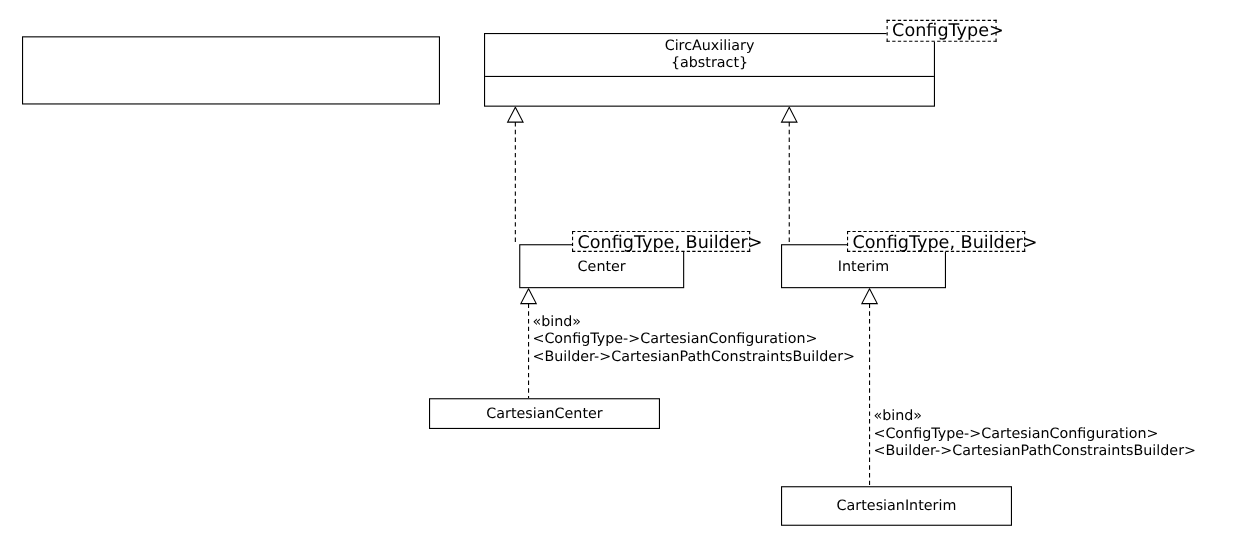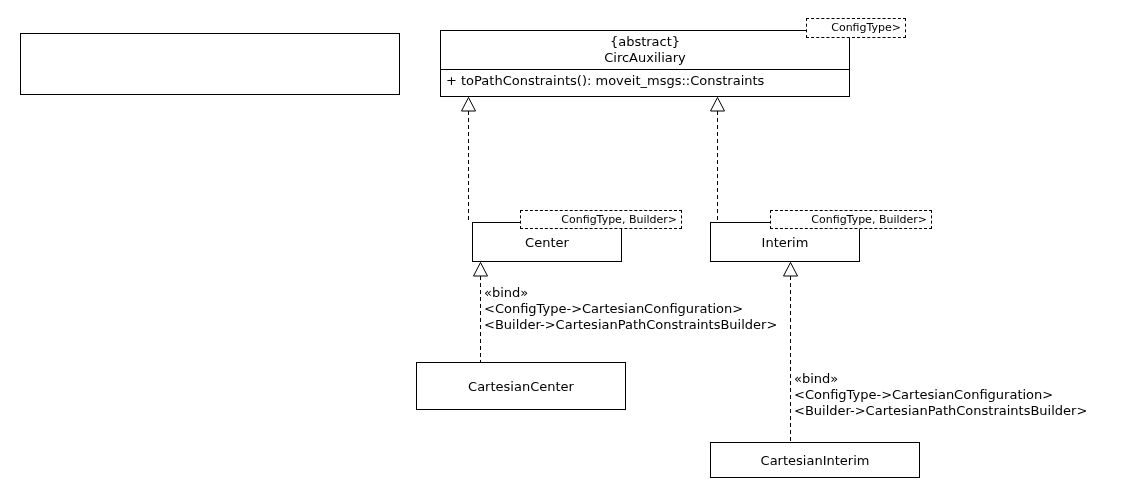--- a/index.html
+++ b/index.html
@@ -42,23 +42,23 @@
   .name-only {
     display: flex;
     align-items: center;
     justify-content: center;
   }
   .tpl {
     position: absolute;
     border: 1px dashed #000;
     background: #ffffff;
     z-index: 2;
-    text-align: right;
+    text-align: left;
     line-height: 17px;
-    font-size: 11px;
+    font-size: 16px;
     padding: 0 4px;
     white-space: nowrap;
   }
   .bind-label {
     position: absolute;
     z-index: 1;
     line-height: 16px;
     white-space: nowrap;
   }
 </style>
@@ -76,24 +76,23 @@
     <line x1="790.5" y1="276" x2="790.5" y2="442" stroke-dasharray="4,3"></line>
     <polygon points="790.5,262.5 783.5,276 797.5,276" fill="#ffffff"></polygon>
   </g>
 </svg>
 
 <div class="uml-class" style="left:20px;top:33px;width:380px;height:62px;">
 </div>
 
 <div class="uml-class" style="left:440px;top:30px;width:410px;height:67px;">
   <div class="uml-title2">
+    <div>CircAuxiliary</div>
     <div>{abstract}</div>
-    <div>CircAuxiliary</div>
   </div>
-  <div class="uml-ops">+ toPathConstraints(): moveit_msgs::Constraints</div>
 </div>
 
 <div class="tpl" style="left:806px;top:18px;width:100px;height:20px;">ConfigType&gt;</div>
 
 <div class="uml-class name-only" style="left:472px;top:222px;width:150px;height:40px;">
   <span>Center</span>
 </div>
 <div class="tpl" style="left:520px;top:210px;width:162px;height:19px;">ConfigType, Builder&gt;</div>
 
 <div class="uml-class name-only" style="left:710px;top:222px;width:150px;height:40px;align-items:center;">
@@ -106,19 +105,19 @@
   <div>&lt;ConfigType-&gt;CartesianConfiguration&gt;</div>
   <div>&lt;Builder-&gt;CartesianPathConstraintsBuilder&gt;</div>
 </div>
 
 <div class="bind-label" style="left:794px;top:371px;">
   <div>«bind»</div>
   <div>&lt;ConfigType-&gt;CartesianConfiguration&gt;</div>
   <div>&lt;Builder-&gt;CartesianPathConstraintsBuilder&gt;</div>
 </div>
 
-<div class="uml-class name-only" style="left:390px;top:362px;width:210px;height:48px;margin-left:26px;">
+<div class="uml-class name-only" style="left:390px;top:362px;width:210px;height:28px;">
   <span>CartesianCenter</span>
 </div>
 
 <div class="uml-class name-only" style="left:690px;top:442px;width:210px;height:36px;margin-left:20px;">
   <span>CartesianInterim</span>
 </div>
 
 </body></html>

